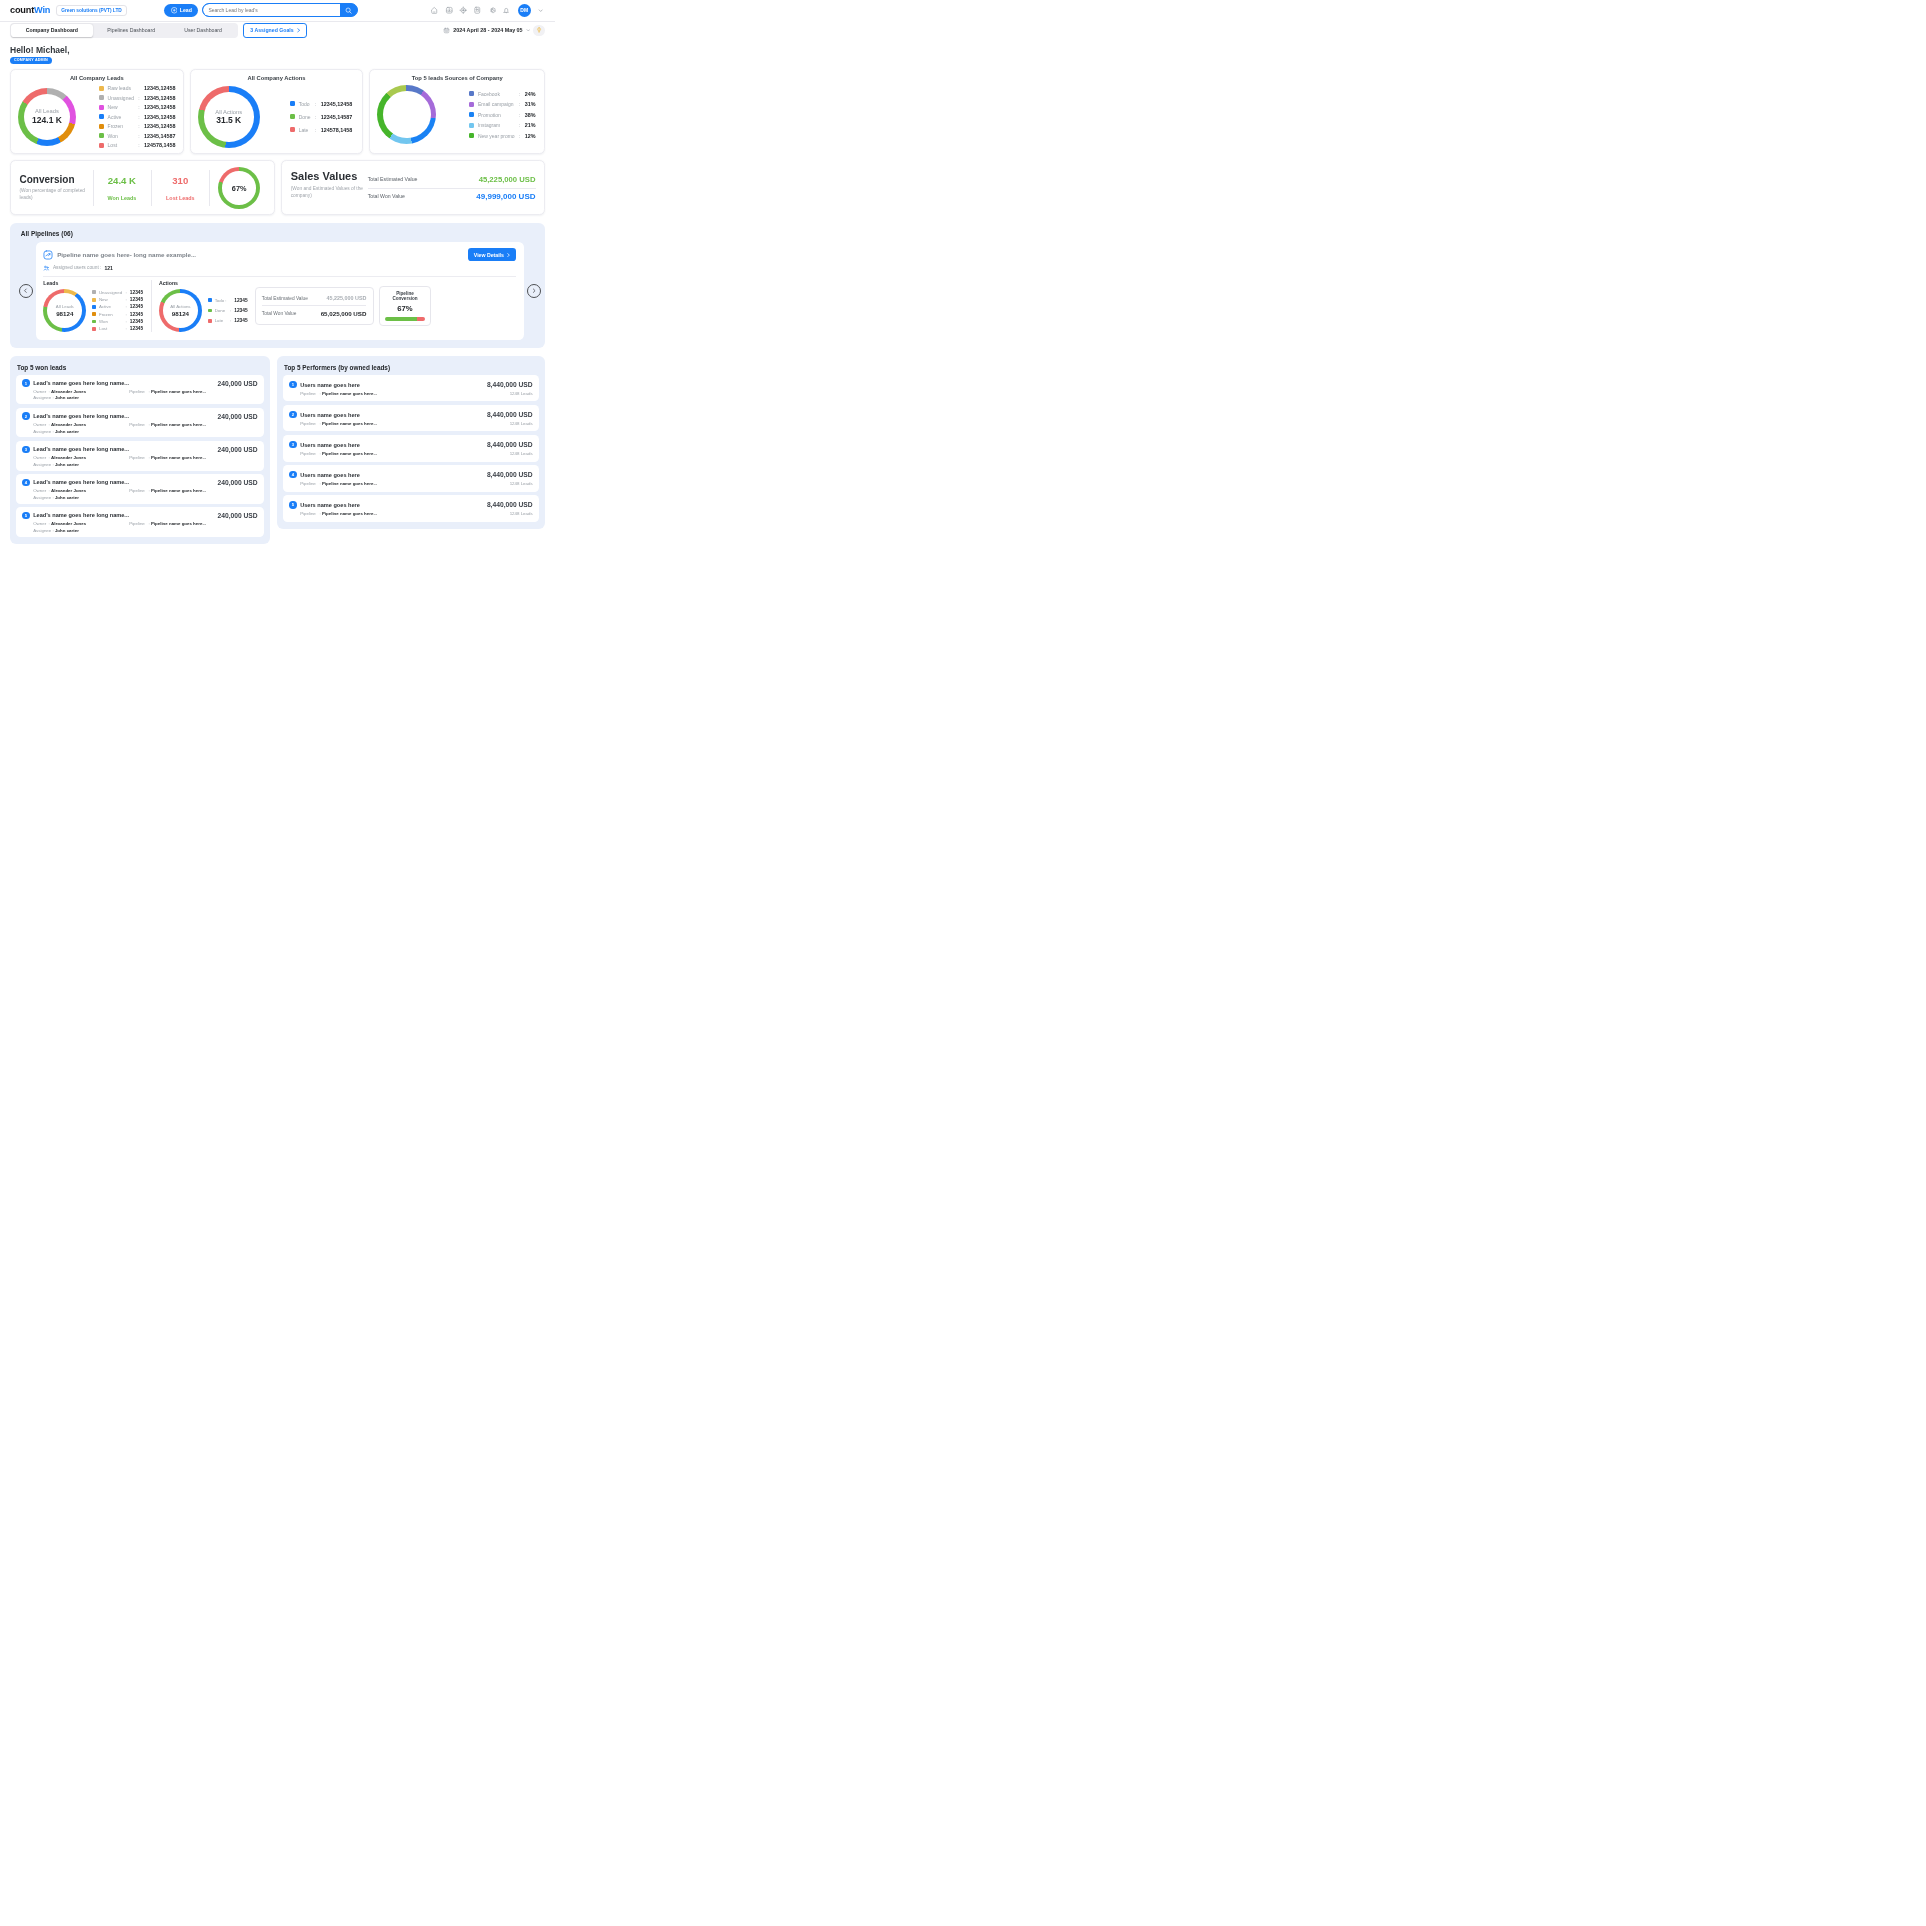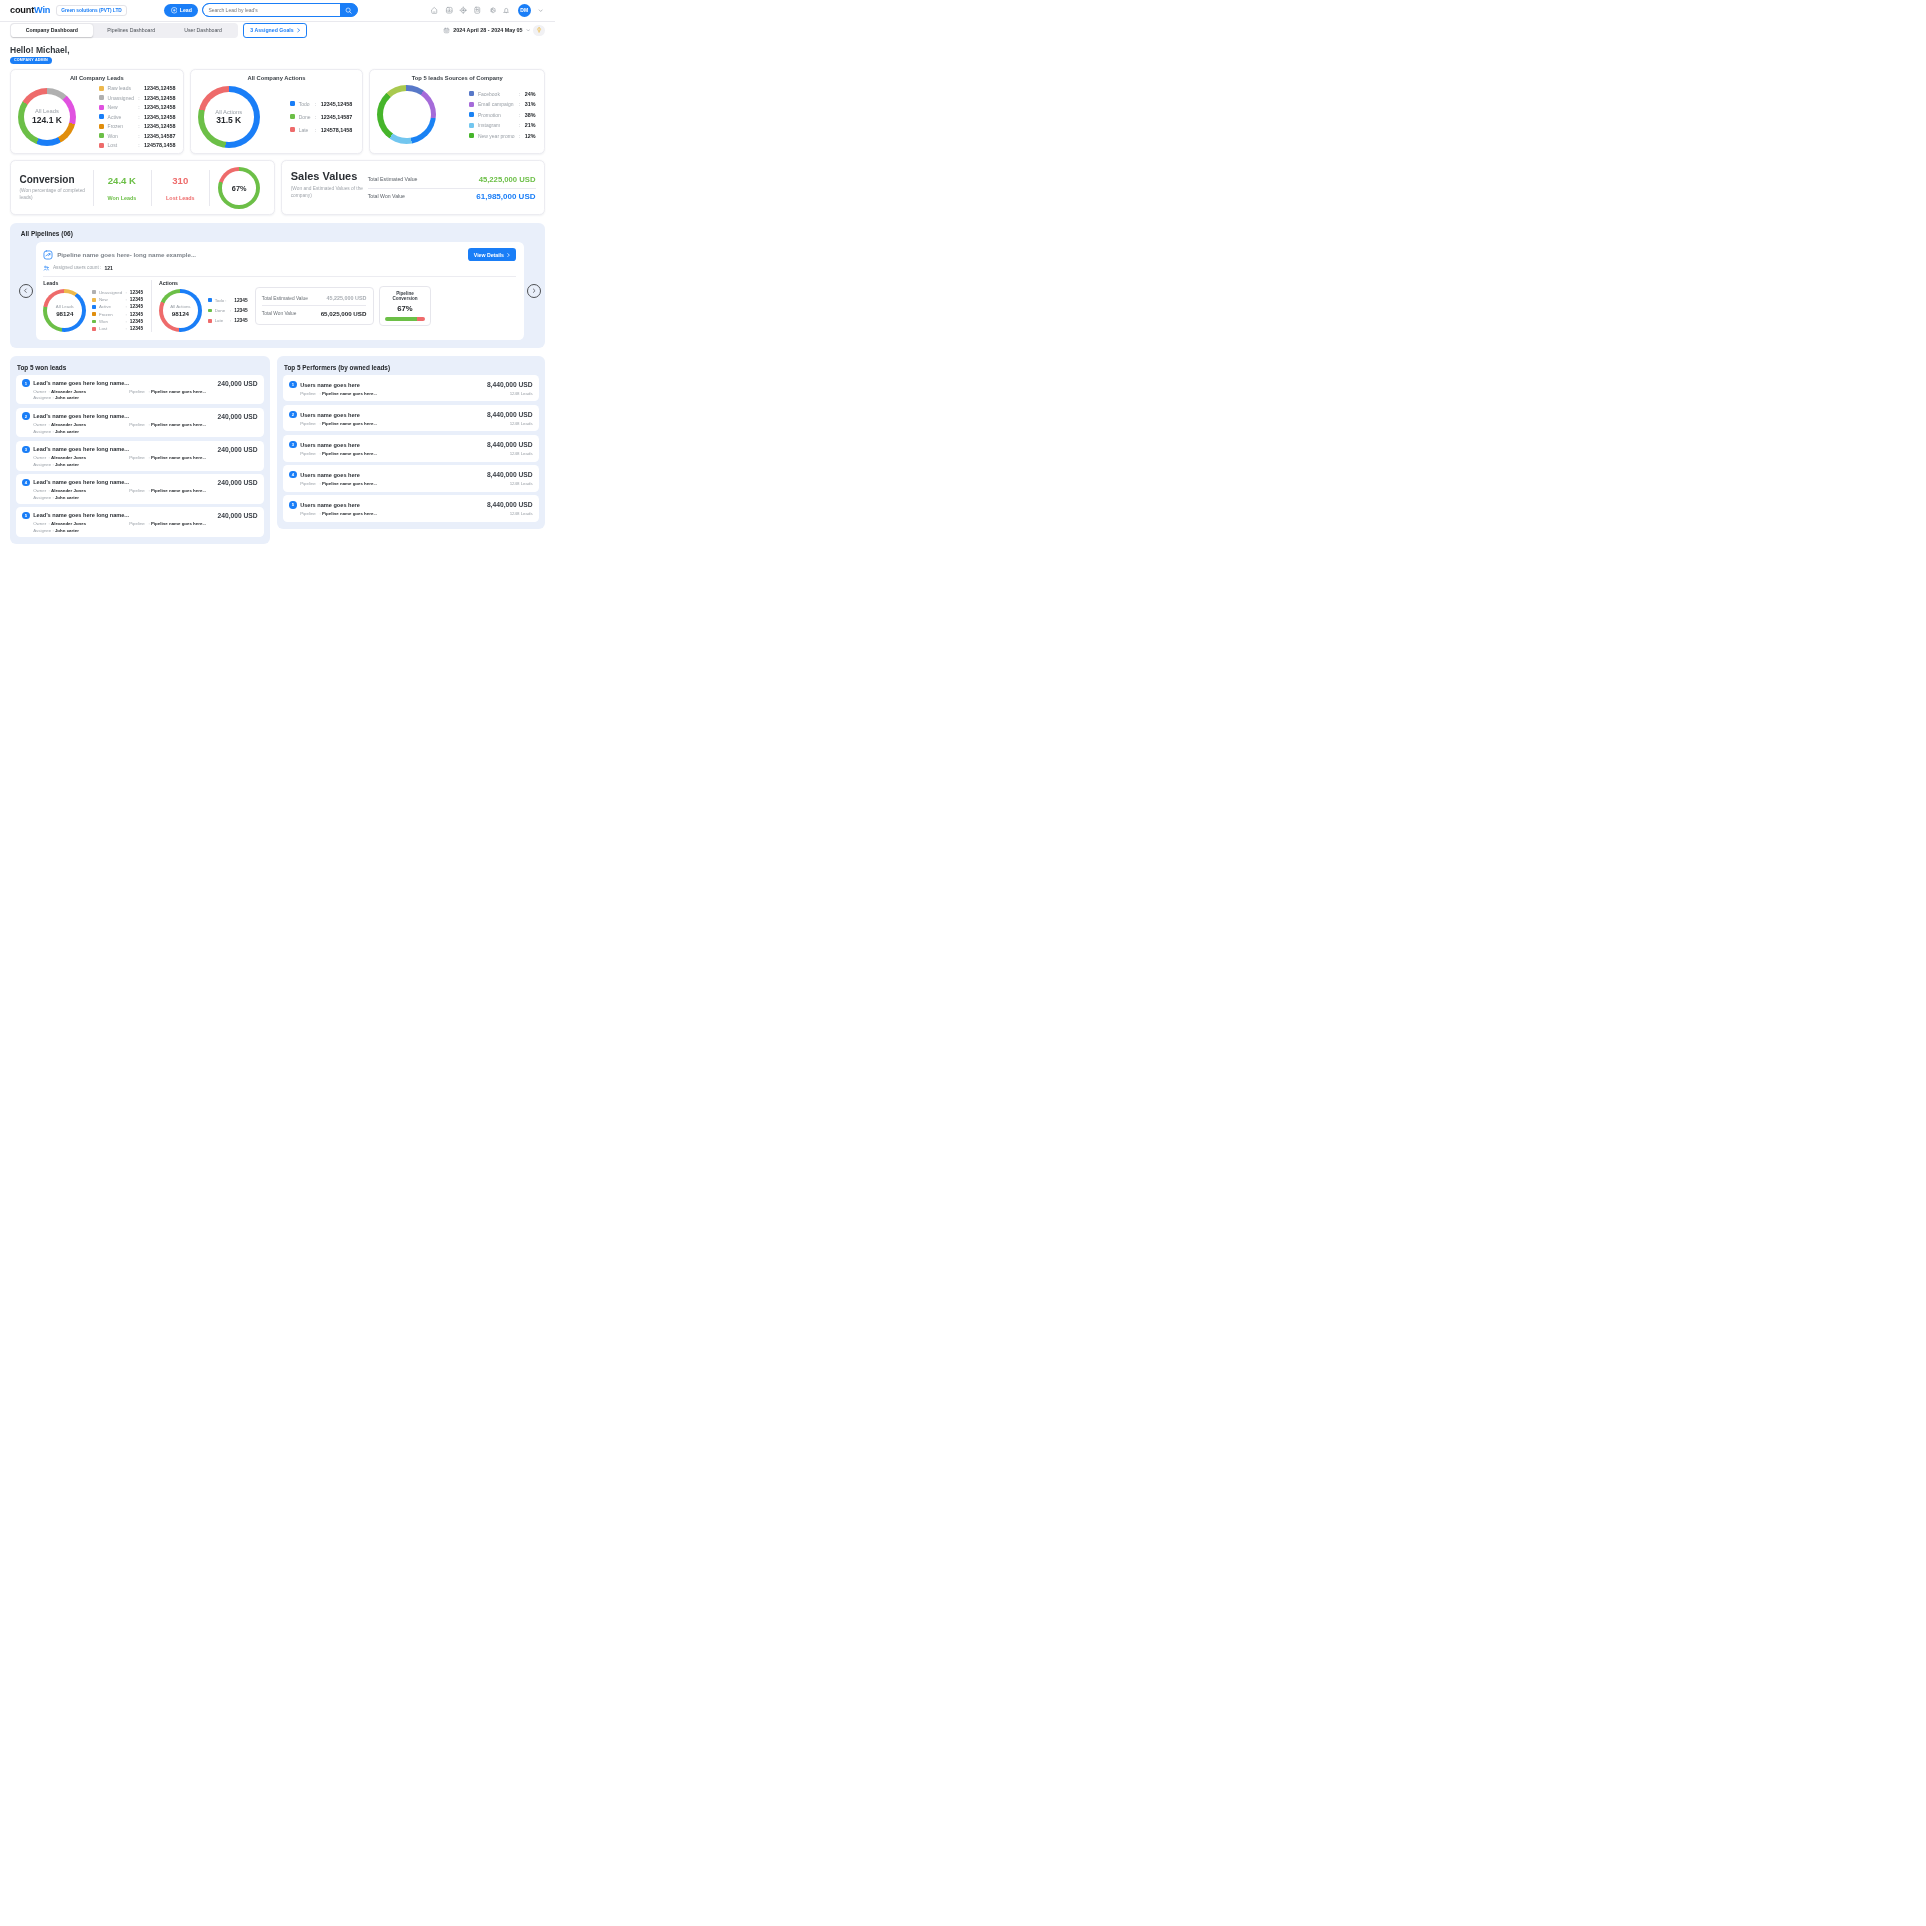--- a/index.html
+++ b/index.html
@@ -369,21 +369,21 @@
         <p>(Won and Estimated Values of the company)</p>
       </div>
       <div class="sales-right">
         <div class="sv-row">
           <span class="sv-label">Total Estimated Value</span>
           <span class="sv-value-est">45,225,000 USD</span>
         </div>
         <div class="sv-div"></div>
         <div class="sv-row">
           <span class="sv-label">Total Won Value</span>
-          <span class="sv-value-won">61,985,000 USD</span>
+          <span class="sv-value-won">49,999,000 USD</span>
         </div>
       </div>
     </div>
   </div>
 
   
   <div class="pipes-panel">
     <div class="pipes-title">All Pipelines  (06)</div>
     <div class="carousel">
       <button class="arrow">

